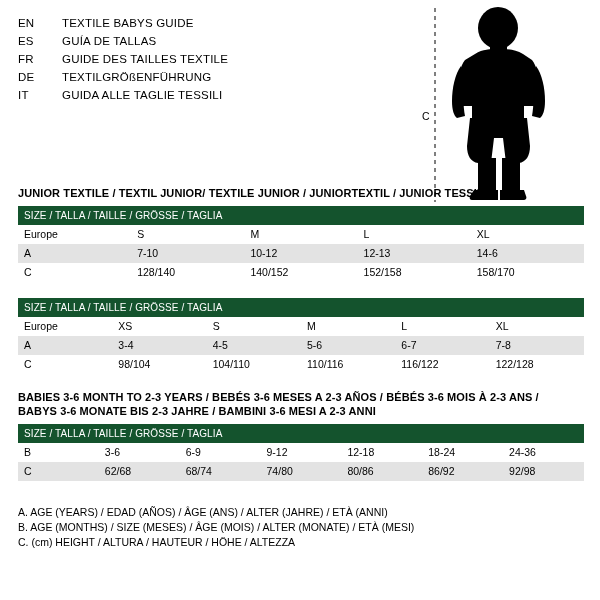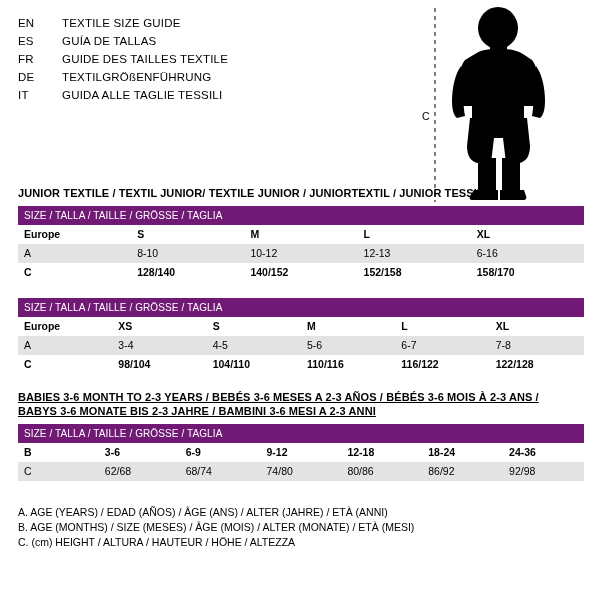--- a/index.html
+++ b/index.html
@@ -65,47 +65,45 @@
   }
   .section-title {
     font-size: 11px;
     font-weight: bold;
     letter-spacing: 0.1px;
     margin-bottom: 6px;
     line-height: 14px;
   }
   .section-title.multiline {
     line-height: 14px;
-    text-decoration: underline;
   }
   table {
     border-collapse: collapse;
     width: 566px;
     table-layout: fixed;
     font-size: 10.5px;
   }
   td {
     padding: 3px 0 3px 6px;
     vertical-align: middle;
     line-height: 13px;
   }
   tr.head td {
-    background: #701a75;
+    background: #14532d;
     color: #ffffff;
     font-size: 10px;
     letter-spacing: 0.1px;
     padding-top: 3px;
     padding-bottom: 3px;
   }
   tr.shade td {
     background: #e3e3e3;
   }
   tr.plain td {
     background: #ffffff;
-    font-weight: bold;
   }
   .col-label {
     width: 84px;
   }
 
   
   .footer {
     margin-top: 24px;
     font-size: 10.5px;
     line-height: 15px;
@@ -113,21 +111,21 @@
   .footer div { white-space: nowrap; }
 </style>
 </head>
 <body>
 
 <div class="page">
 
   <div class="header">
     <div class="lang-row">
       <span class="lang-code">EN</span>
-      <span class="lang-title">TEXTILE SIZE GUIDE</span>
+      <span class="lang-title">TEXTILE BABYS GUIDE</span>
     </div>
     <div class="lang-row">
       <span class="lang-code">ES</span>
       <span class="lang-title">GUÍA DE TALLAS</span>
     </div>
     <div class="lang-row">
       <span class="lang-code">FR</span>
       <span class="lang-title">GUIDE DES TAILLES TEXTILE</span>
     </div>
     <div class="lang-row">
@@ -187,24 +185,24 @@
       </tr>
       <tr class="plain">
         <td class="col-label">Europe</td>
         <td>S</td>
         <td>M</td>
         <td>L</td>
         <td>XL</td>
       </tr>
       <tr class="shade">
         <td class="col-label">A</td>
-        <td>8-10</td>
+        <td>7-10</td>
         <td>10-12</td>
         <td>12-13</td>
-        <td>6-16</td>
+        <td>14-6</td>
       </tr>
       <tr class="plain">
         <td class="col-label">C</td>
         <td>128/140</td>
         <td>140/152</td>
         <td>152/158</td>
         <td>158/170</td>
       </tr>
     </tbody>
       </table>

